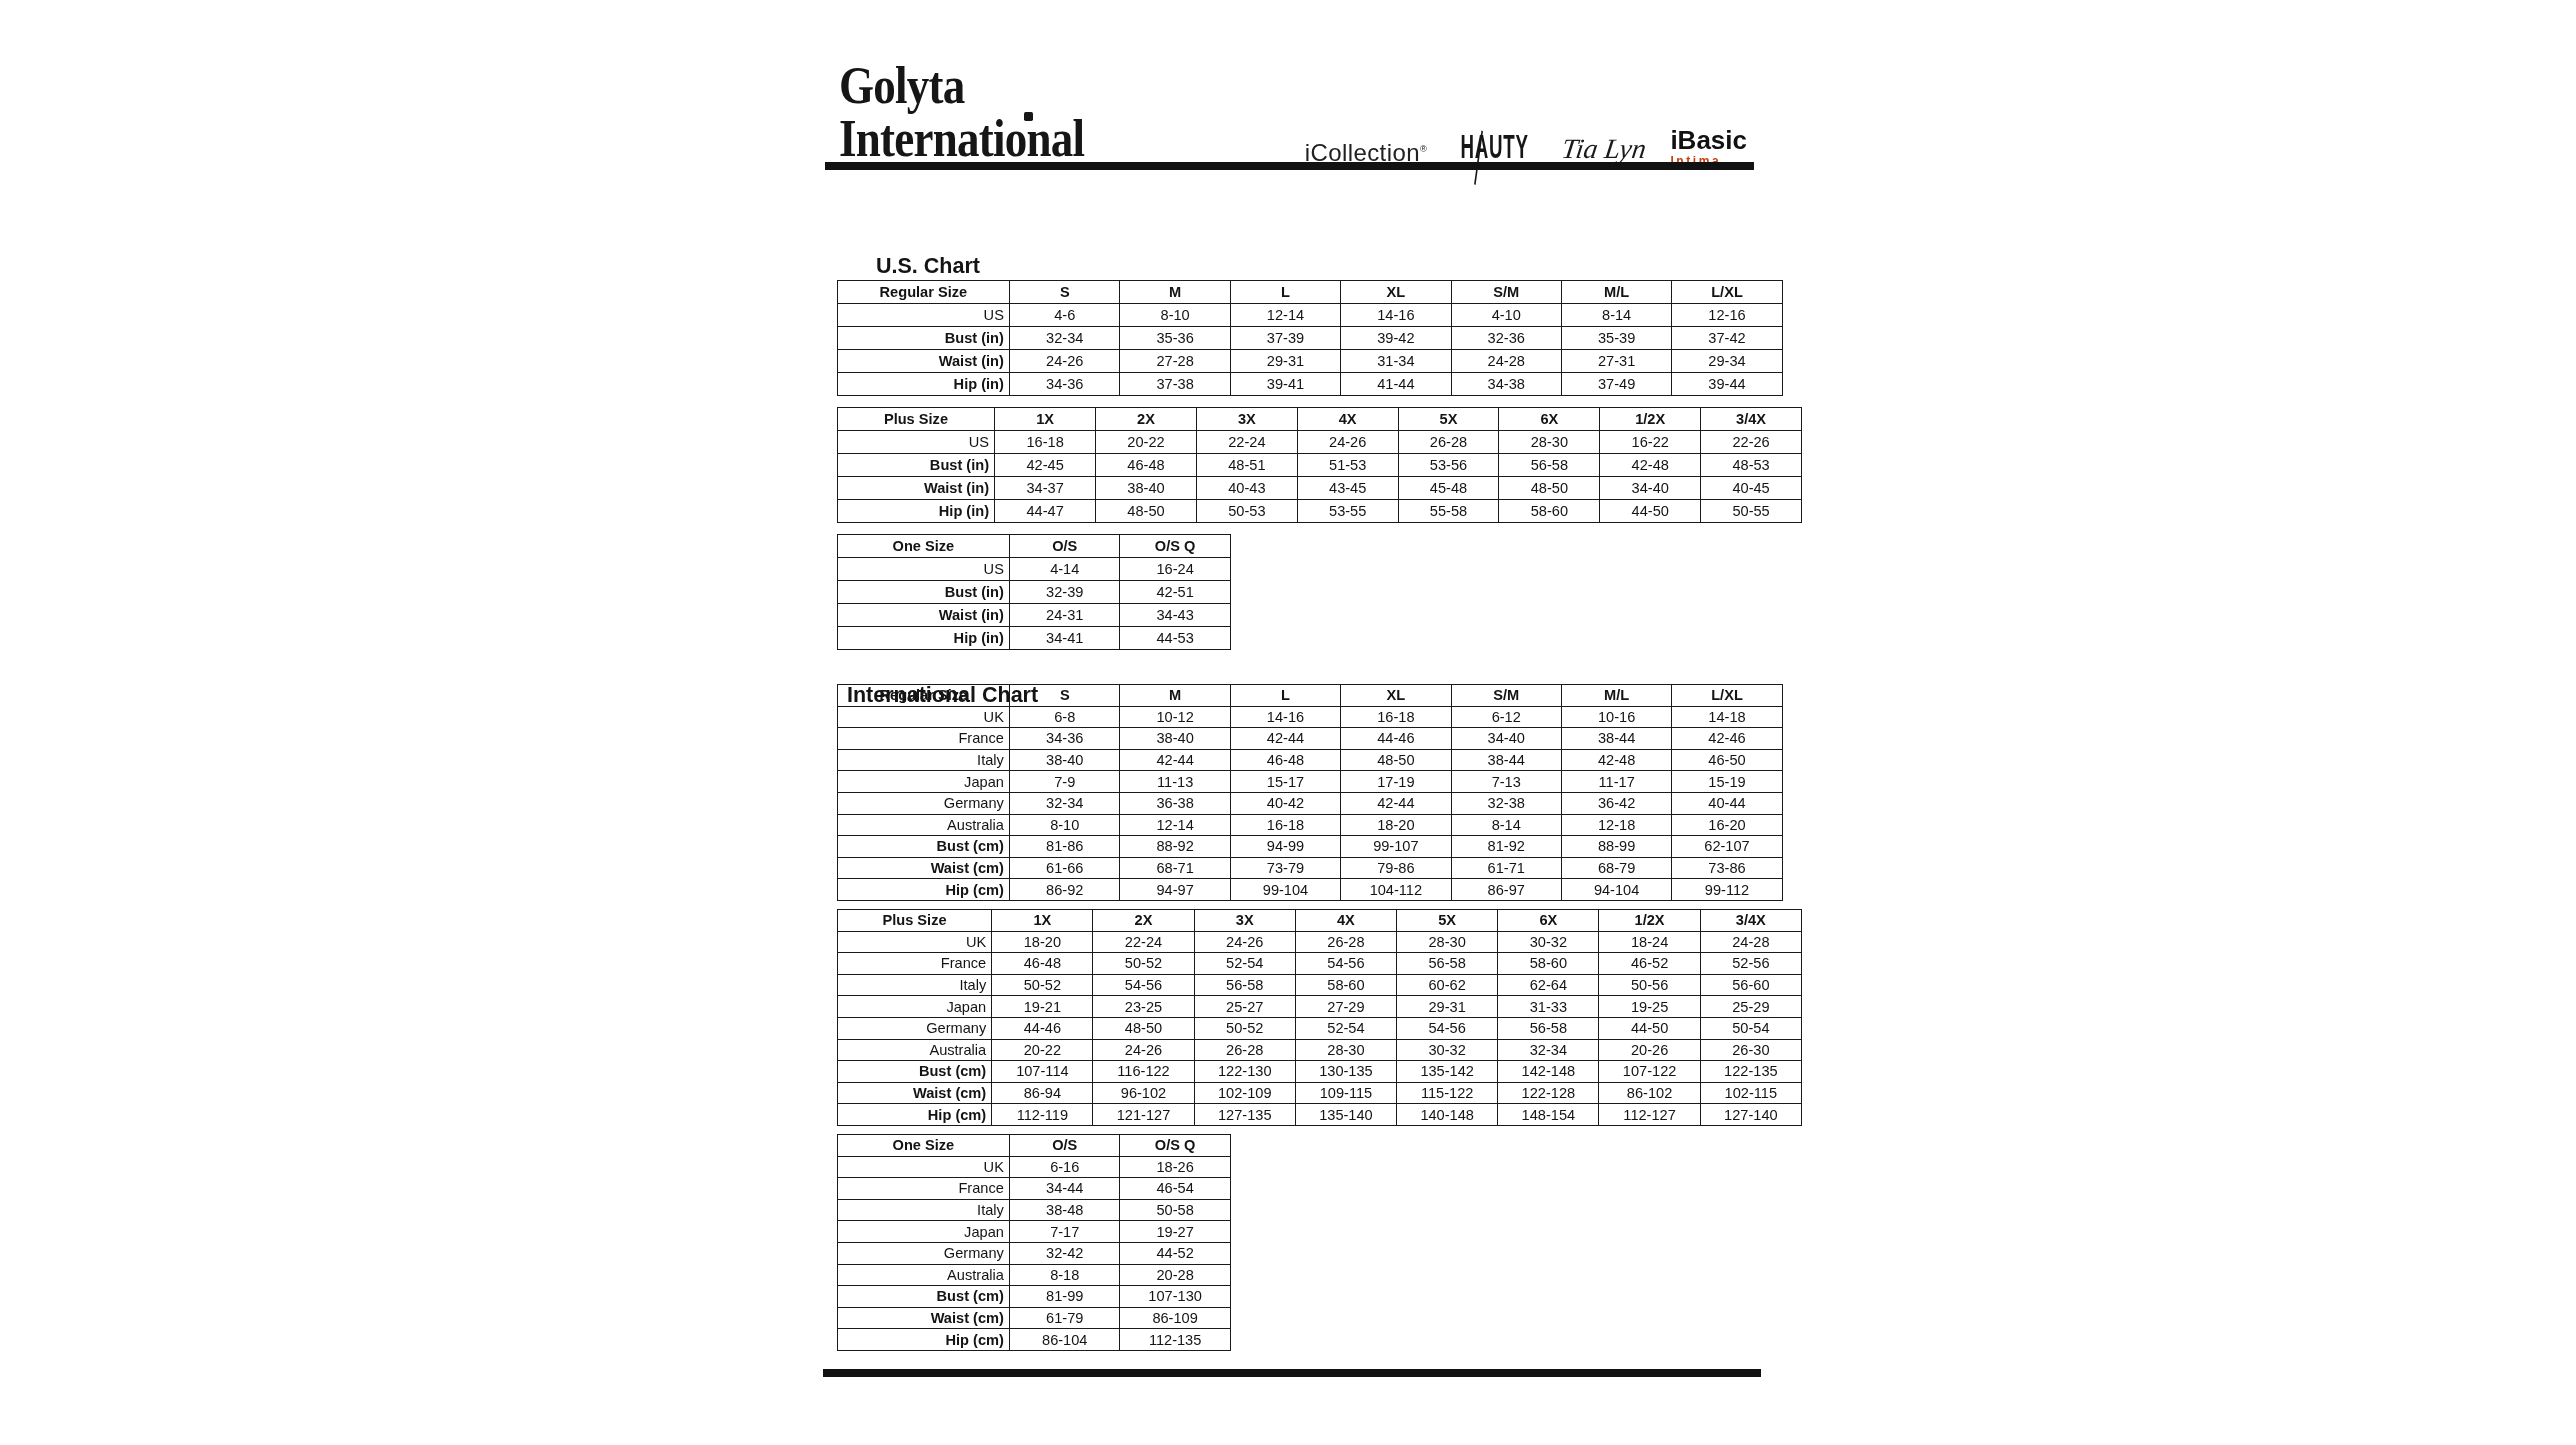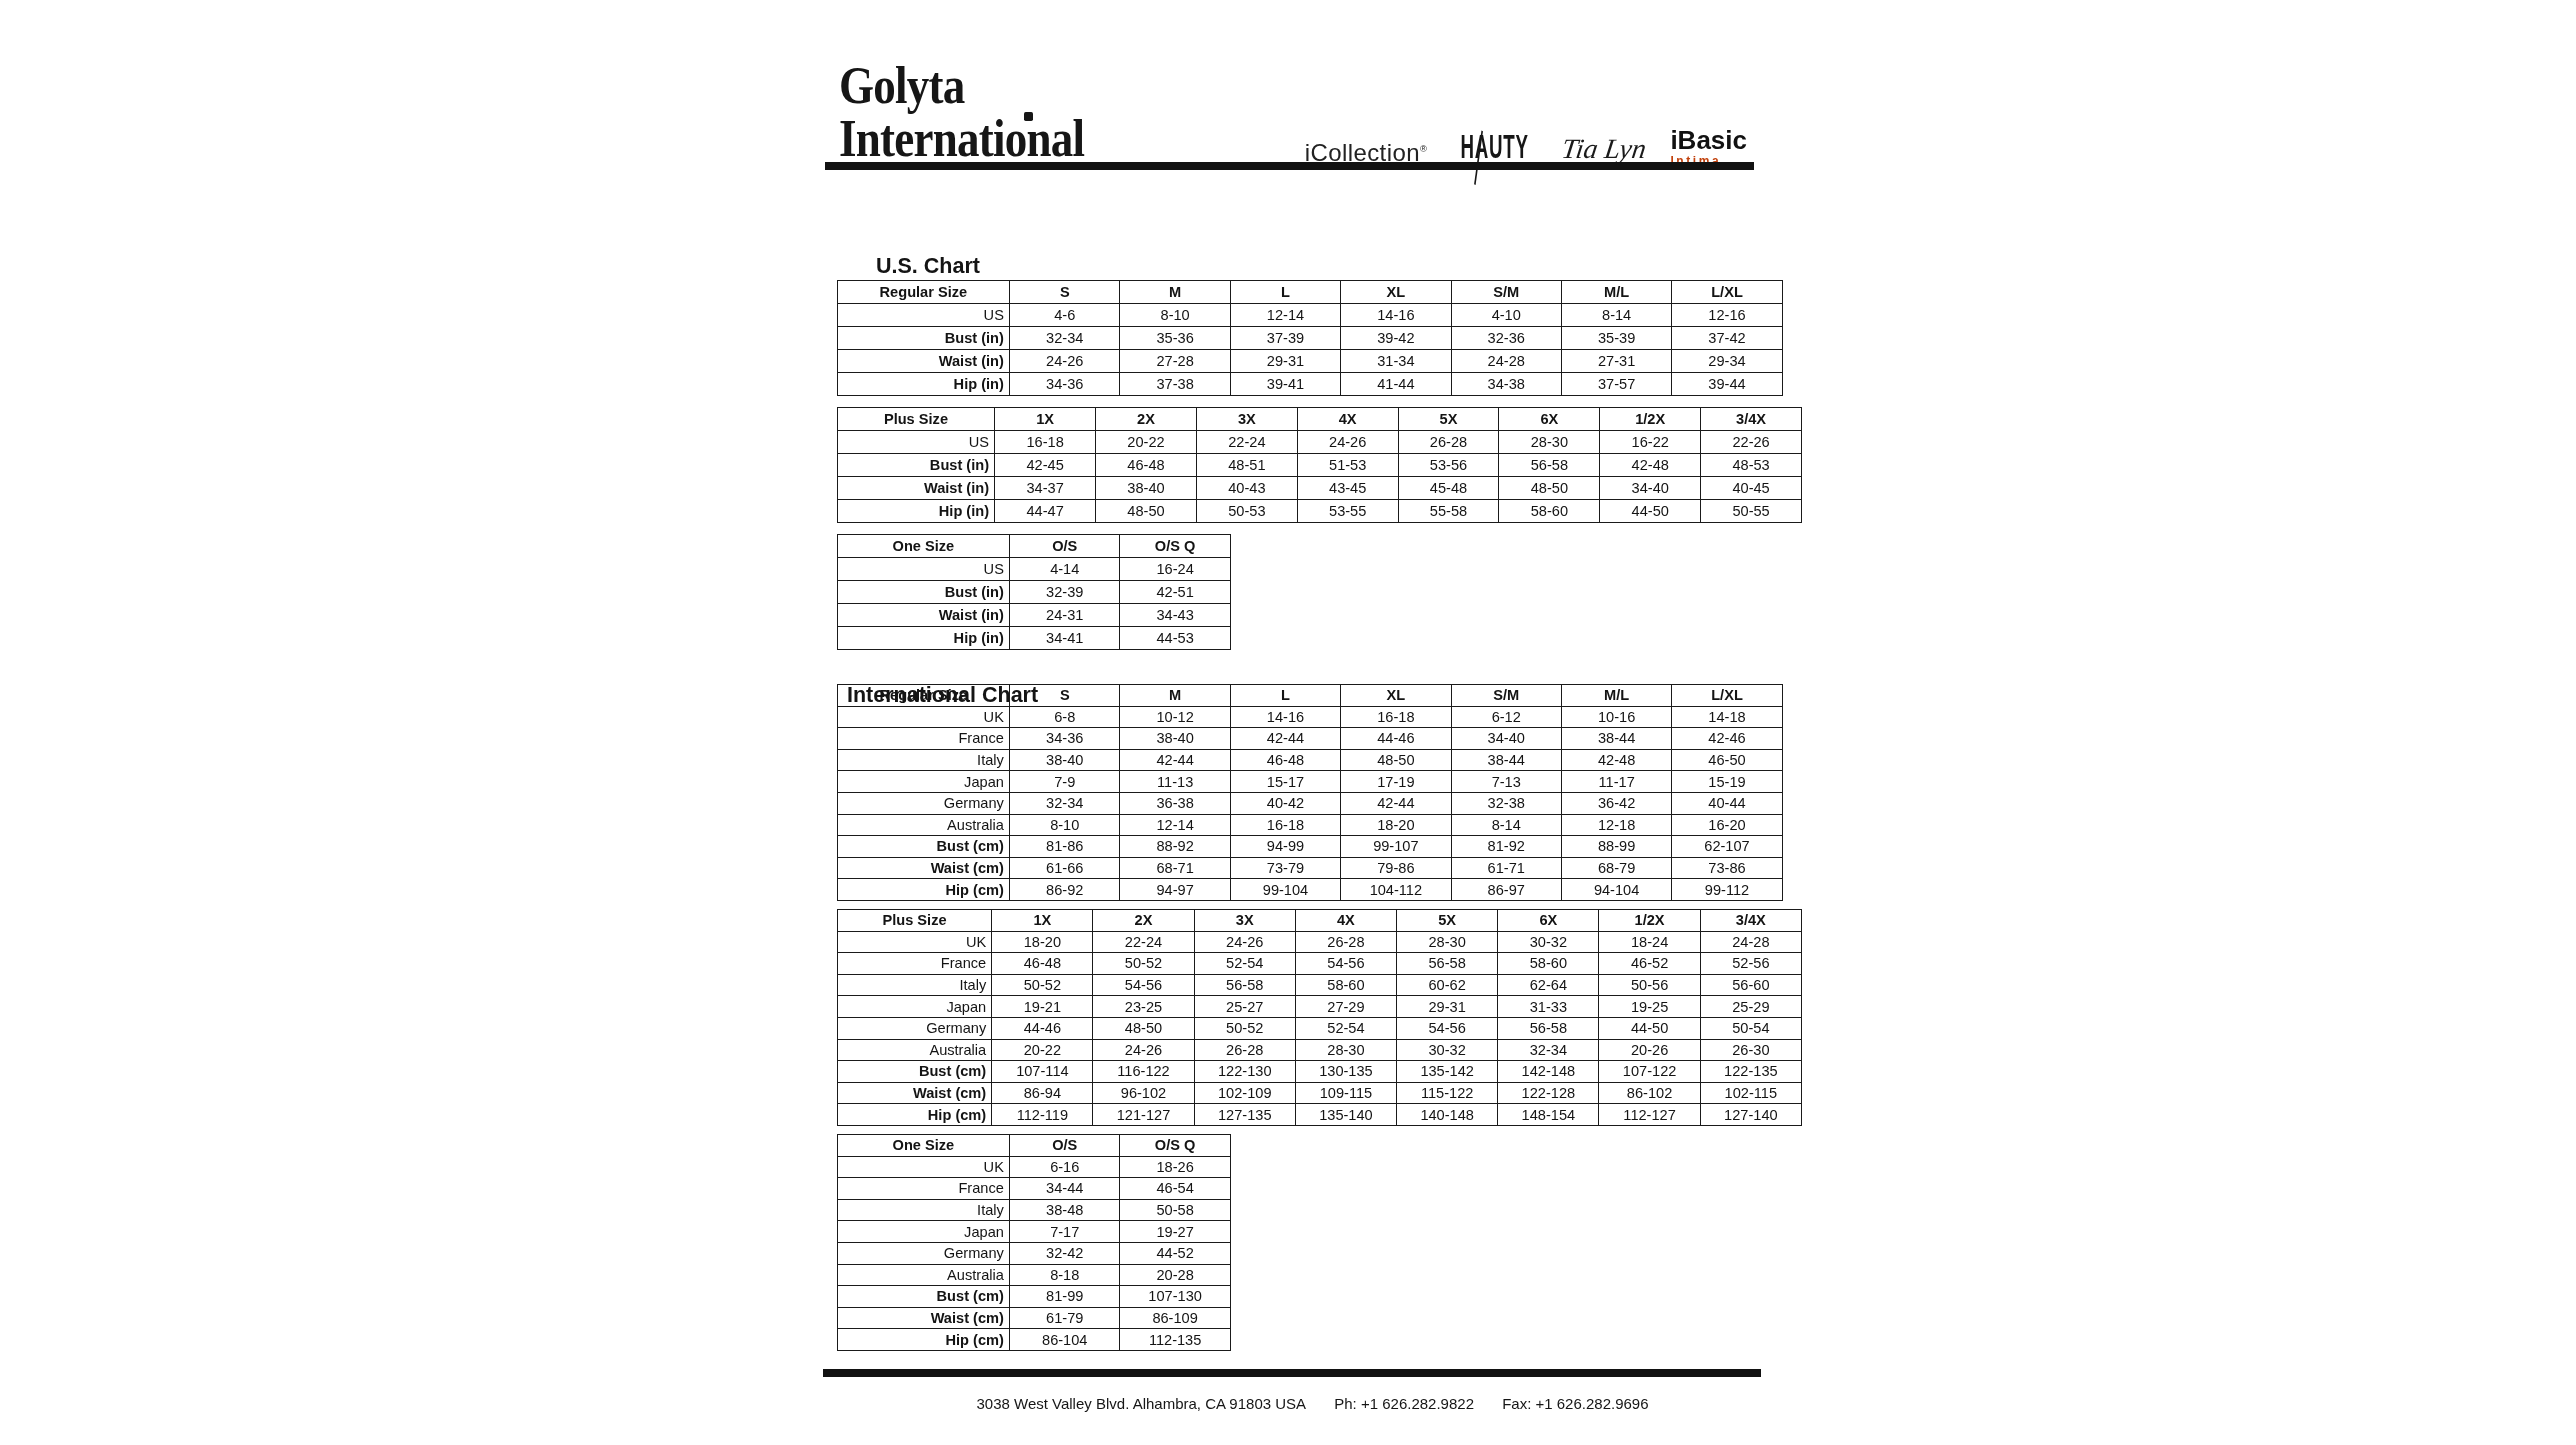--- a/index.html
+++ b/index.html
@@ -137,21 +137,21 @@
             <td class="size-cell">27-31</td>
             <td class="size-cell">29-34</td>
           </tr>
           <tr>
             <td class="row-label bold">Hip (in)</td>
             <td class="size-cell">34-36</td>
             <td class="size-cell">37-38</td>
             <td class="size-cell">39-41</td>
             <td class="size-cell">41-44</td>
             <td class="size-cell">34-38</td>
-            <td class="size-cell">37-57</td>
+            <td class="size-cell">37-49</td>
             <td class="size-cell">39-44</td>
           </tr>
         </tbody>
       </table>
     </div>
   <div class="table-slot slot-us-1">
       <table class="size-table us">
         <thead>
           <tr>
             <th class="col-corner" style="width: 161px;">Plus Size</th>
@@ -527,20 +527,15 @@
           <tr>
             <td class="row-label bold">Hip (cm)</td>
             <td class="size-cell">86-104</td>
             <td class="size-cell">112-135</td>
           </tr>
         </tbody>
       </table>
     </div>
 
   <div class="rule rule-footer"></div>
-  <div class="footer-line">
-    <span>3038 West Valley Blvd. Alhambra, CA 91803 USA</span>
-    <span>Ph: +1 626.282.9822</span>
-    <span>Fax: +1 626.282.9696</span>
-  </div>
 
 </div>
 
 
 </body></html>

